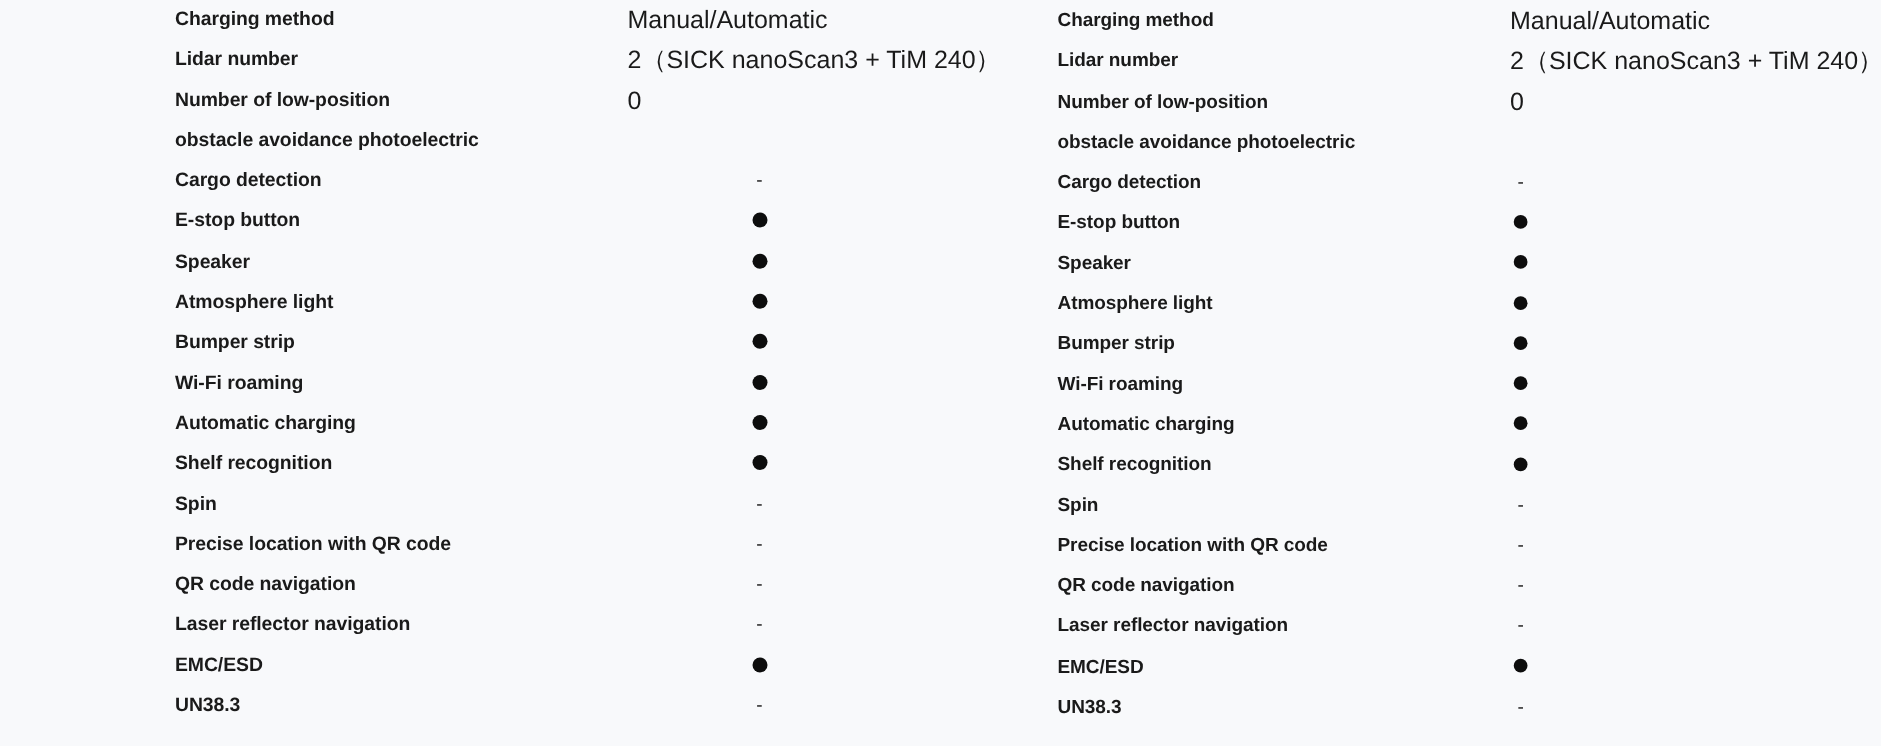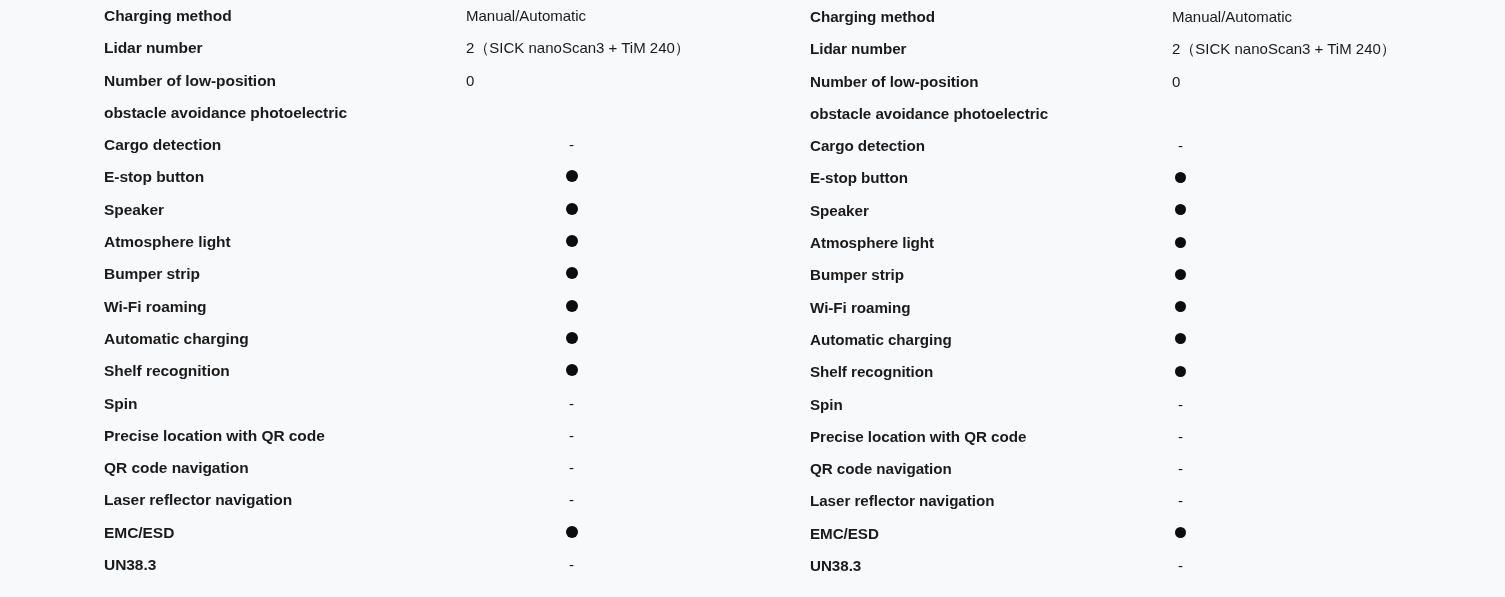--- a/index.html
+++ b/index.html
@@ -20,20 +20,21 @@
     position: relative;
     width: 1505px;
     height: 597px;
     background: #f8f9fb;
   }
 
   
   .spec-column {
     position: absolute;
     top: 0;
+    margin-left: 36px;
   }
   .spec-column.col-left  { left: 104px; top: 0px; }
   .spec-column.col-right { left: 810px; top: 1px; }
 
   
   .spec-row {
     position: relative;
     height: 32.3px;
     width: 640px;
   }
@@ -54,21 +55,21 @@
     letter-spacing: -0.05px;
   }
   .col-right .spec-label {
     font-size: 15.2px;
   }
 
   .spec-value {
     position: absolute;
     top: 0;
     font-weight: normal;
-    font-size: 15px;
+    font-size: 20px;
     line-height: 32.3px;
     white-space: nowrap;
   }
   .col-left  .spec-value { left: 362px; }
   .col-right .spec-value { left: 362px; }
 
   
   .spec-value.v-text { }
 
   .spec-value.v-dash {

